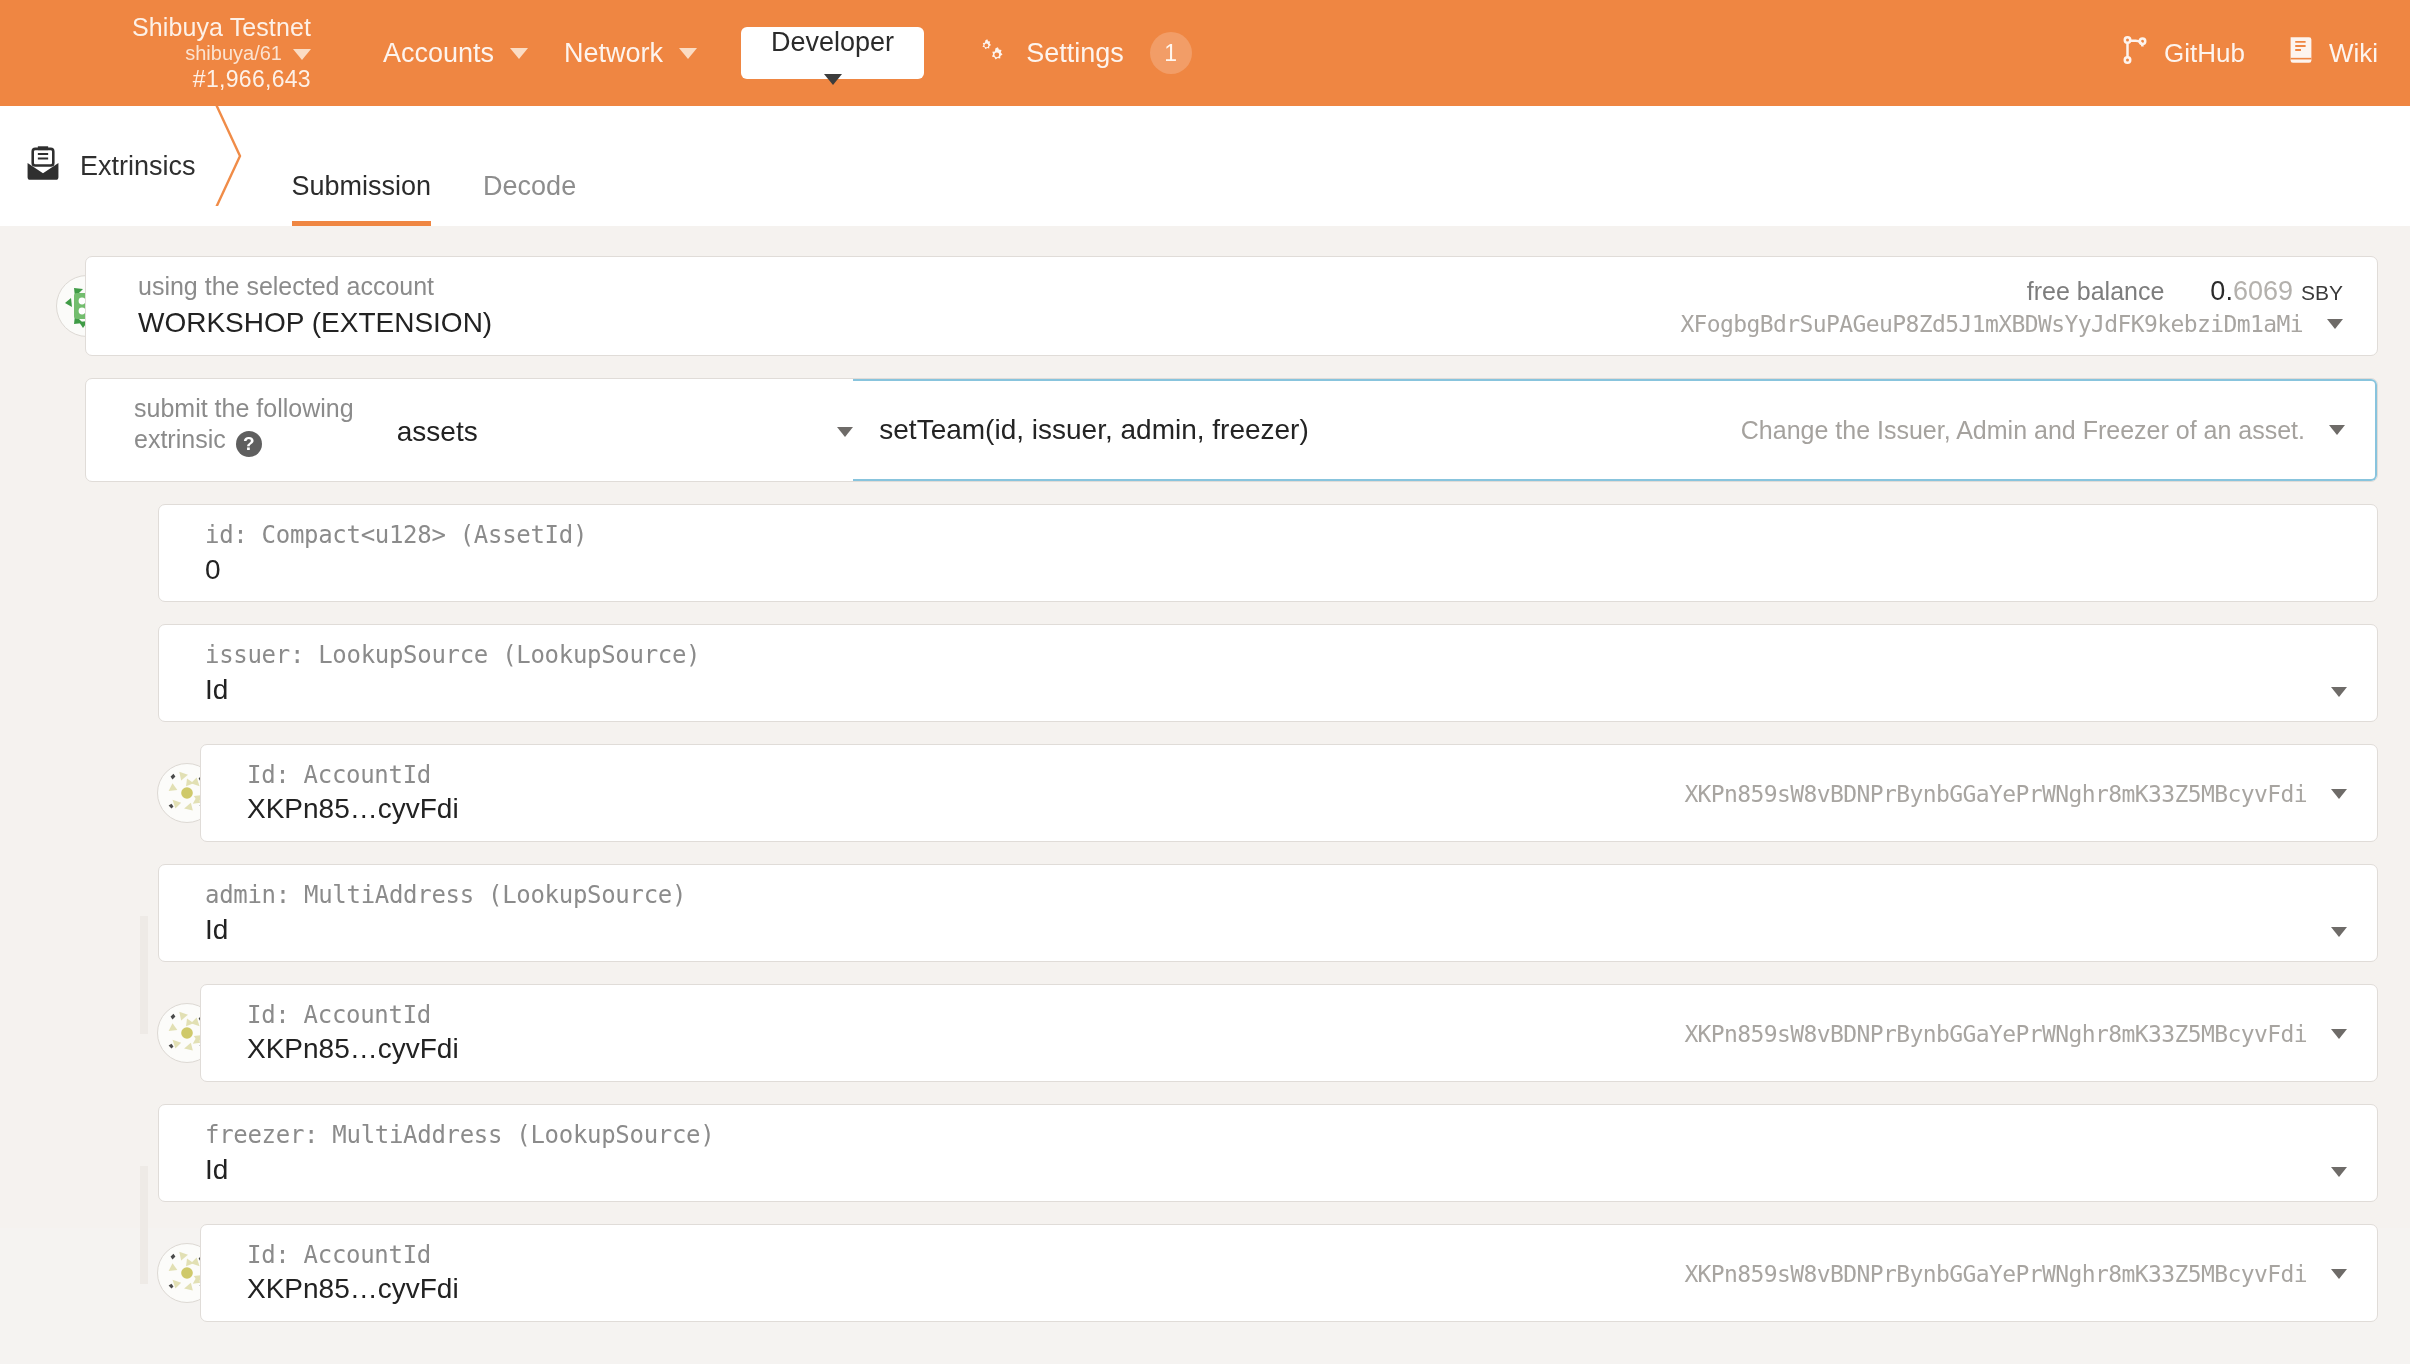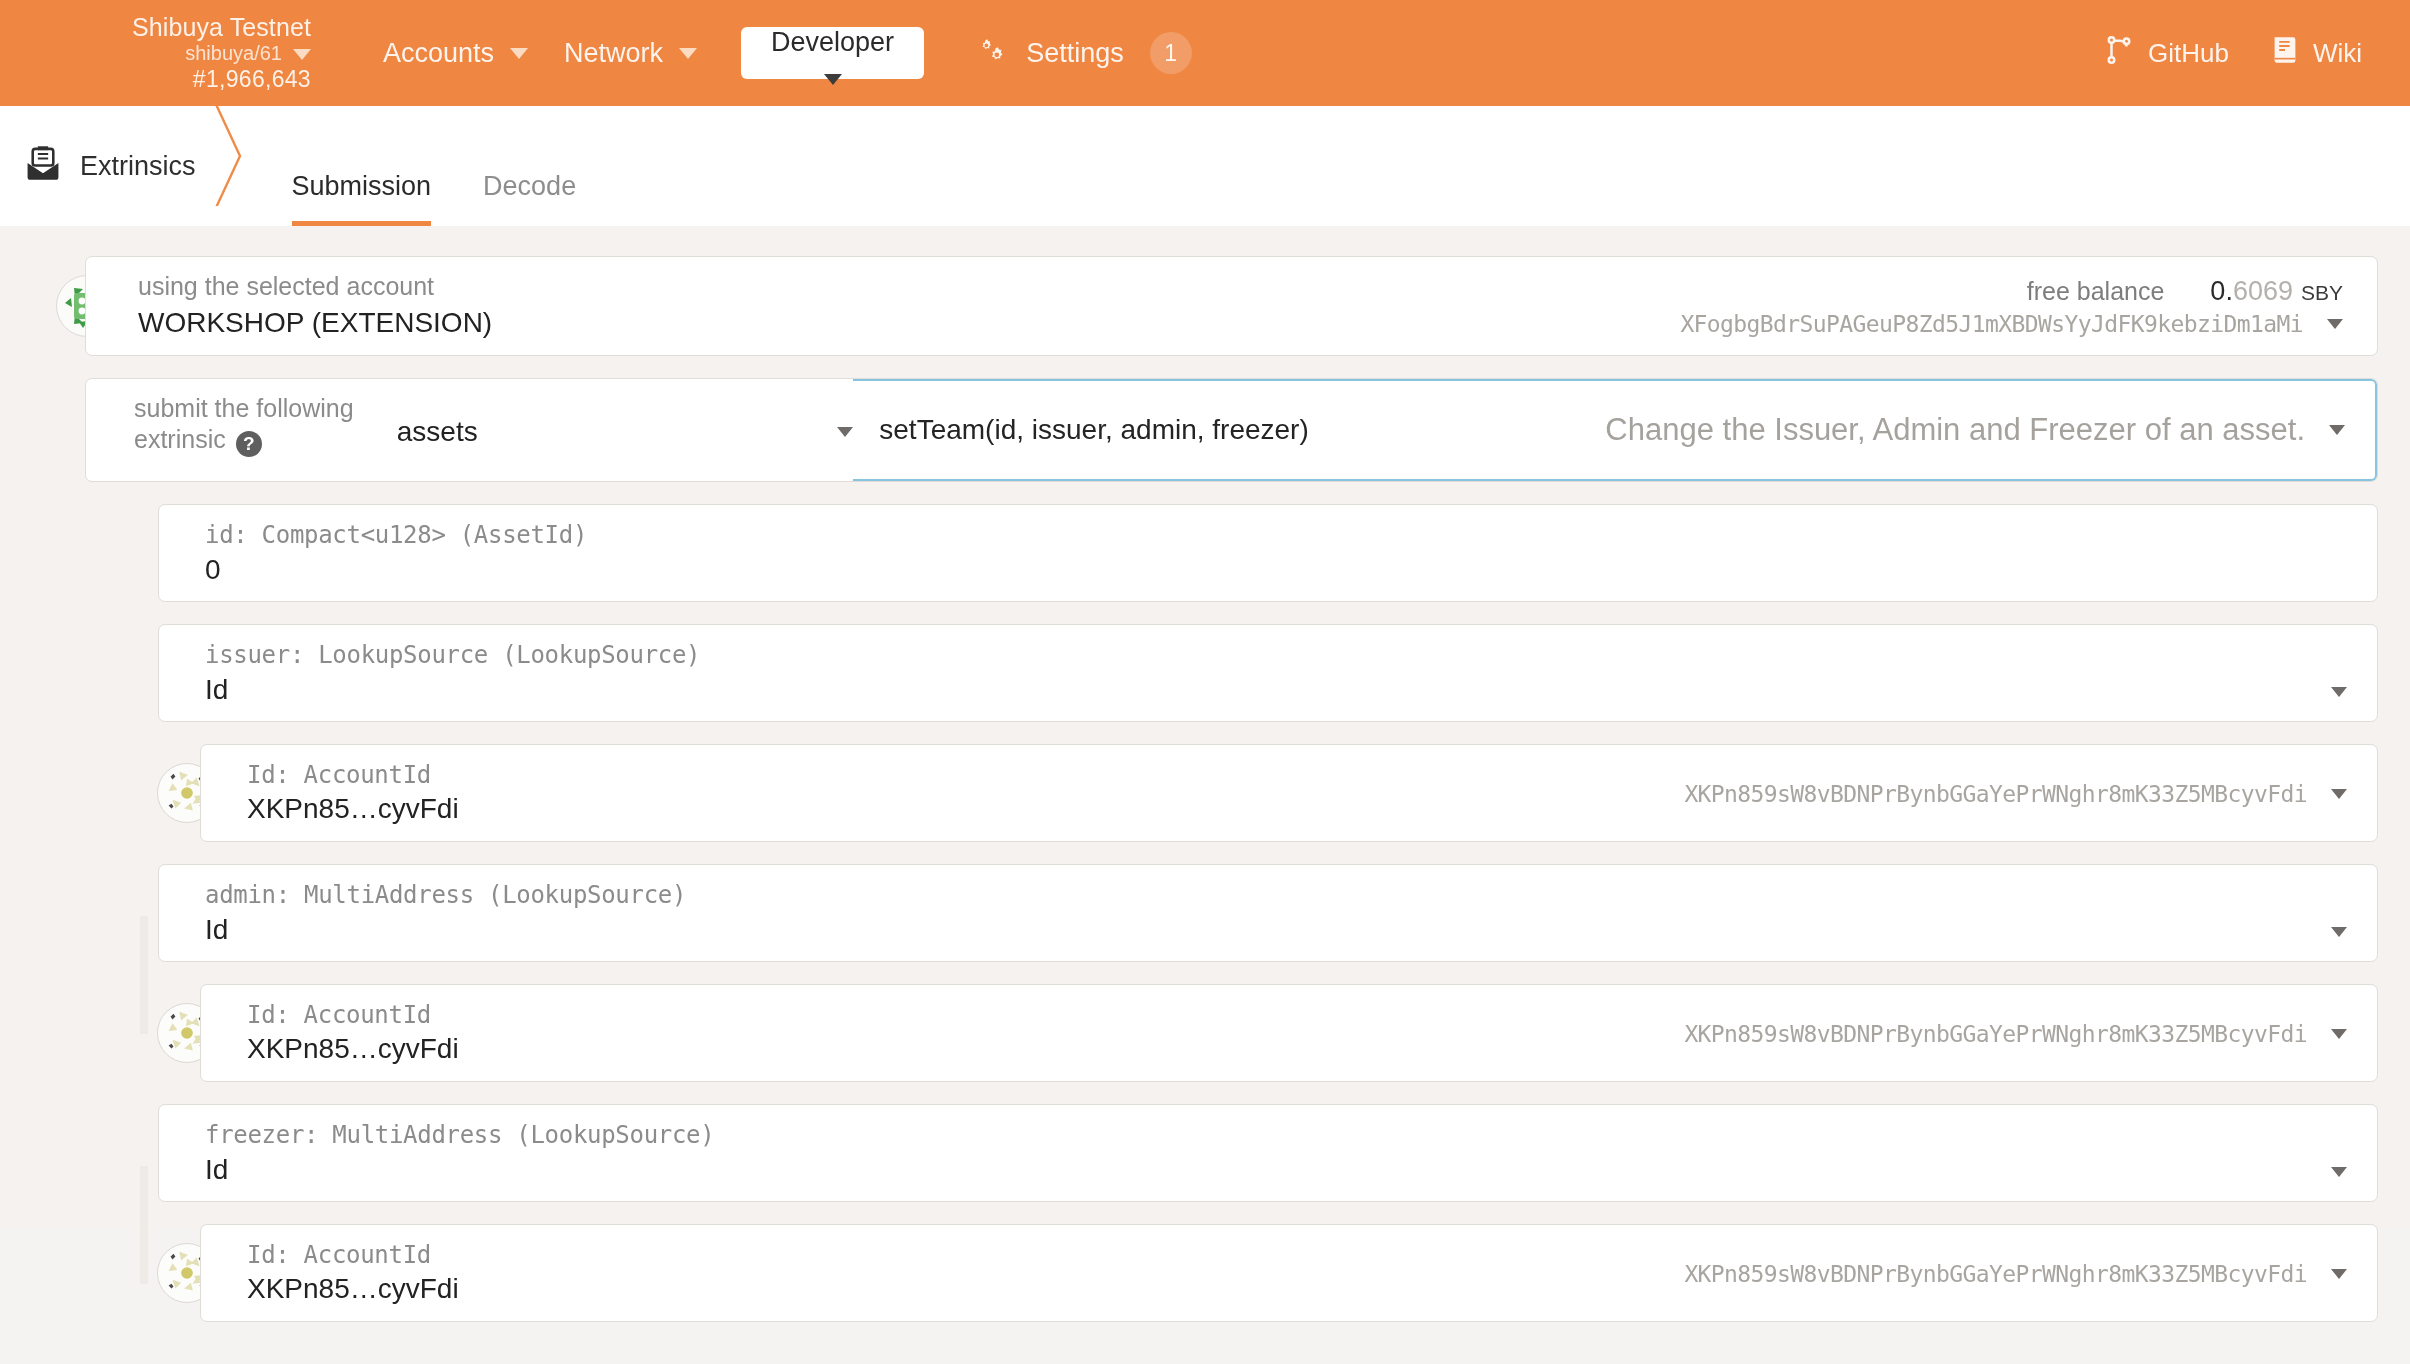--- a/index.html
+++ b/index.html
@@ -97,21 +97,21 @@
     color: #fff6ef;
     font-size: 23px;
     display: flex;
     align-items: center;
     justify-content: center;
     margin-left: 10px;
   }
 
   .topbar-right {
     position: absolute;
-    right: 48px;
+    right: 32px;
     display: flex;
     align-items: flex-start;
     gap: 42px;
   }
   .topbar-right .navitem { gap: 14px; font-size: 26px; padding: 0; }
 
   
   .tabbar {
     height: 120px;
     background: #ffffff;
@@ -285,21 +285,21 @@
     border-top-right-radius: 7px;
     border-bottom-right-radius: 7px;
     display: flex;
     align-items: center;
     justify-content: space-between;
     padding: 0 30px 0 26px;
     margin: -1px -1px -1px 0;
   }
   .ex-method { font-size: 28px; color: #242424; }
   .ex-desc-wrap { display: flex; align-items: center; gap: 24px; }
-  .ex-desc { font-size: 31px; color: #a5a29e; }
+  .ex-desc { font-size: 25px; color: #a5a29e; }
 
   
   .param {
     margin-left: 158px;
     margin-right: 32px;
     padding: 14px 30px 12px 46px;
     min-height: 98px;
     display: flex;
     justify-content: space-between;
     align-items: center;

